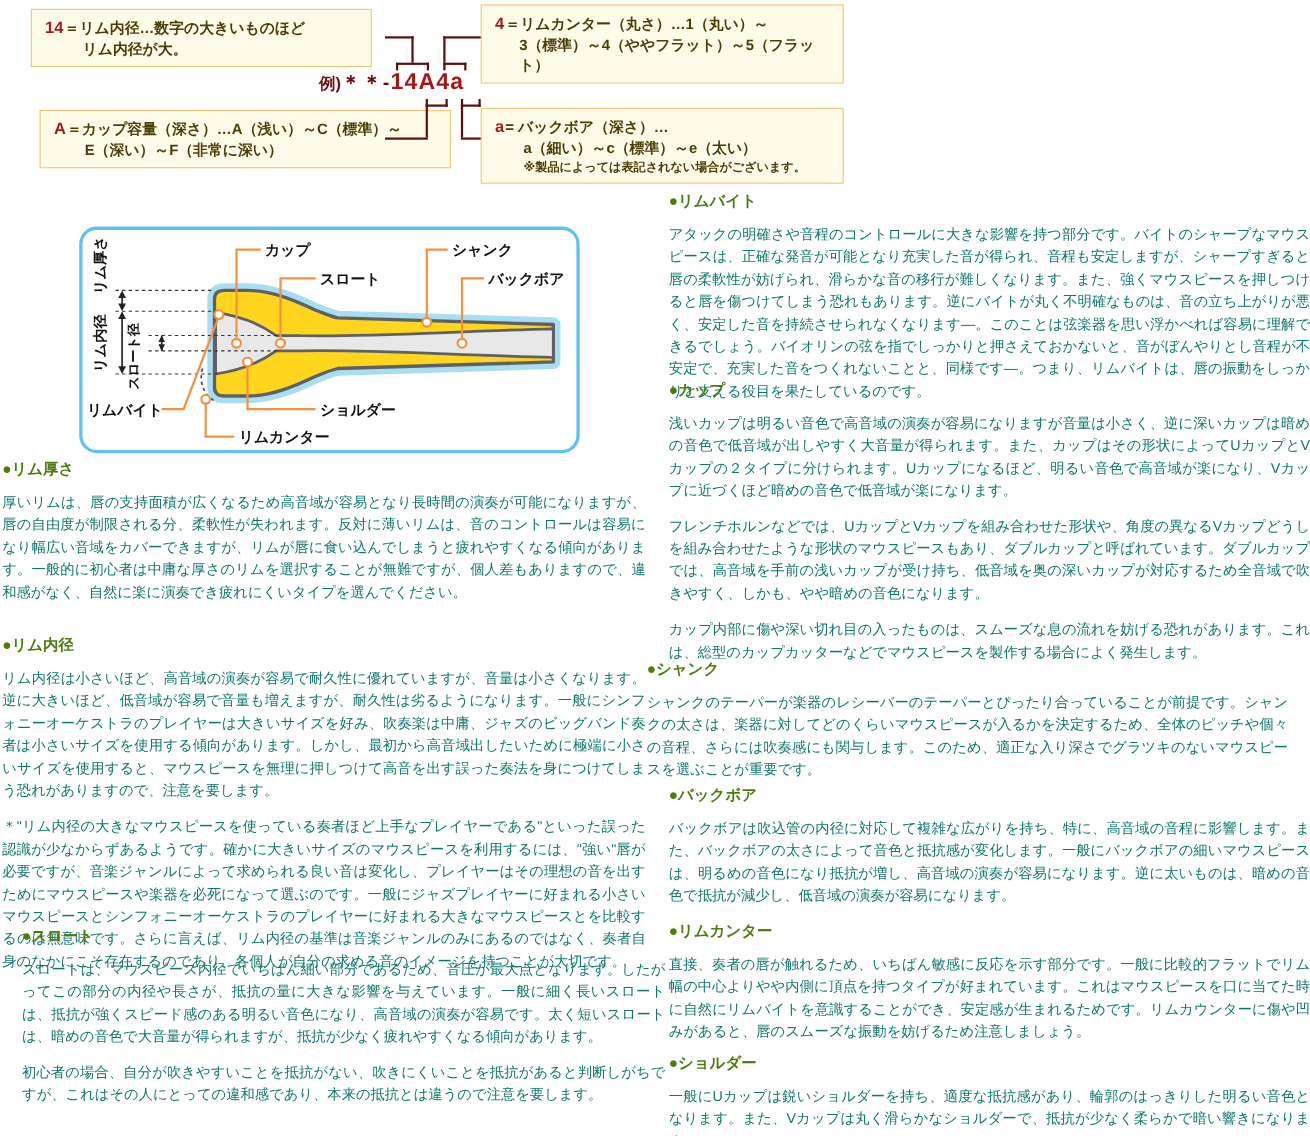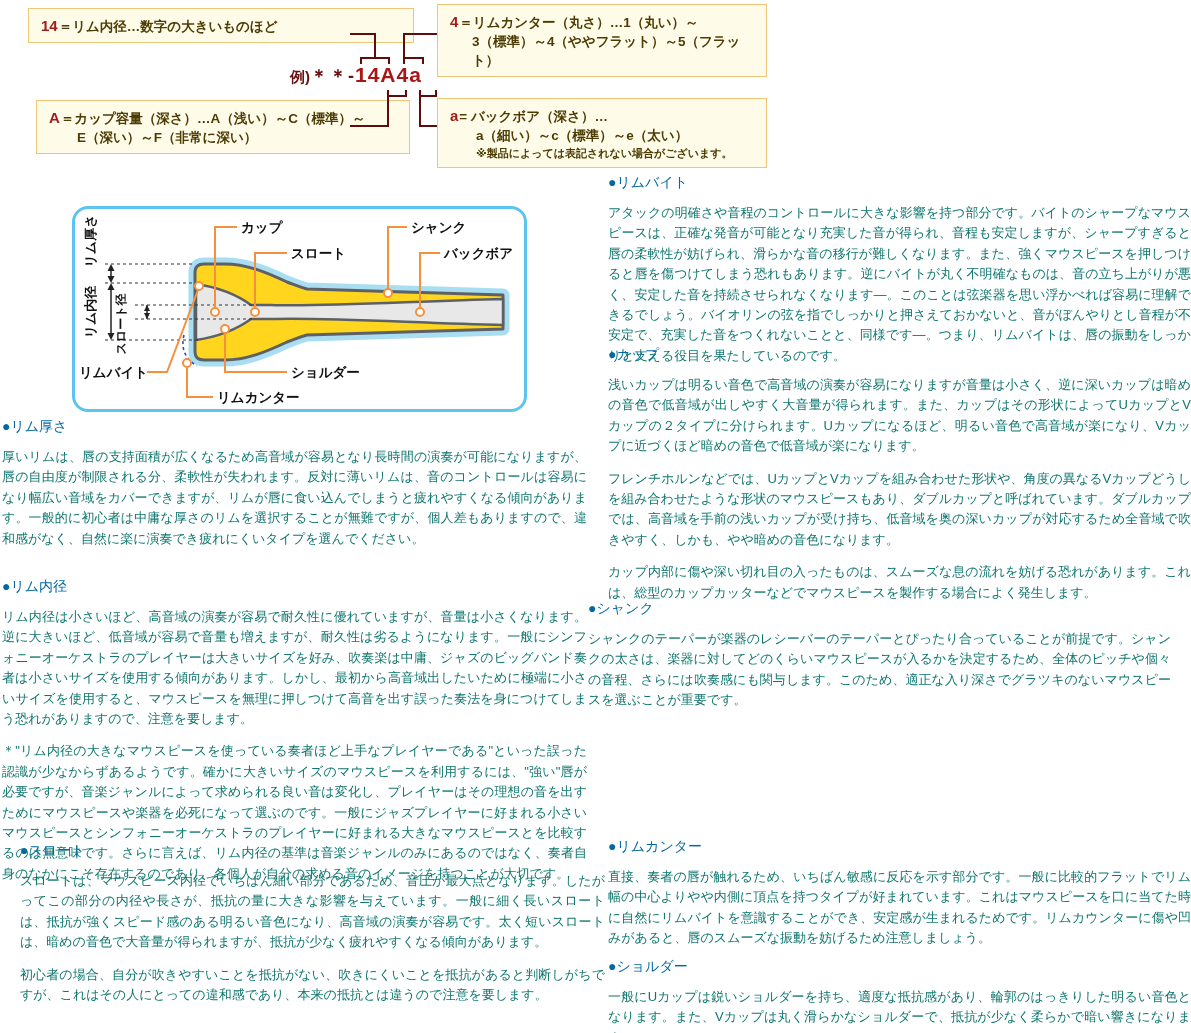--- a/index.html
+++ b/index.html
@@ -25,33 +25,34 @@
   .conn-v{border-left:2px solid #5e0d0d;width:0;}
   .conn-br-dn{height:5px;border:2px solid #5e0d0d;border-bottom:none;} 
   .conn-br-up{height:5px;border:2px solid #5e0d0d;border-top:none;}    
 
   
   .diagram-frame{position:absolute;left:72px;top:206px;width:455px;height:206px;
                  box-sizing:border-box;border:3px solid #5cc4ee;border-radius:16px;background:#fff;}
 
   
   .txt{position:absolute;width:585px;}
-  .txt h3{font-size:14px;font-weight:normal;color:#0369a1;margin:0 0 13px 0;line-height:16px;}
+  .txt h3{font-size:14px;font-weight:bold;color:#4d7c0f;margin:0 0 13px 0;line-height:16px;}
   .txt p{font-size:13px;color:#0f766e;margin:0 0 12px 0;line-height:1.57;
          text-align:justify;}
 </style>
 </head>
 <body>
 
 <div id="page">
 
   <div>
 
-    <div class="legend-box" style="left:28px;top:8px;width:386px;">
+    <div class="legend-box" style="left:28px;top:8px;width:310px;">
       <div><span class="lb-key">14</span><span>＝リム内径…数字の大きいものほど</span></div>
+      <div class="lb-l2-34">リム内径が大。</div>
     </div>
 
     <div class="legend-box" style="left:437px;top:4px;width:330px;">
       <div><span class="lb-key">4</span><span>＝リムカンター（丸さ）…1（丸い）～</span></div>
       <div class="lb-l2-22">3（標準）～4（ややフラット）～5（フラット）</div>
     </div>
 
     <div class="legend-box" style="left:36px;top:100px;width:374px;">
       <div><span class="lb-key">A</span><span>＝カップ容量（深さ）…A（浅い）～C（標準）～</span></div>
       <div class="lb-l2-28">E（深い）～F（非常に深い）</div>
@@ -185,20 +186,24 @@
     <p>浅いカップは明るい音色で高音域の演奏が容易になりますが音量は小さく、逆に深いカップは暗めの音色で低音域が出しやすく大音量が得られます。また、カップはその形状によってUカップとVカップの２タイプに分けられます。Uカップになるほど、明るい音色で高音域が楽になり、Vカップに近づくほど暗めの音色で低音域が楽になります。</p>
     <p>フレンチホルンなどでは、UカップとVカップを組み合わせた形状や、角度の異なるVカップどうしを組み合わせたような形状のマウスピースもあり、ダブルカップと呼ばれています。ダブルカップでは、高音域を手前の浅いカップが受け持ち、低音域を奥の深いカップが対応するため全音域で吹きやすく、しかも、やや暗めの音色になります。</p>
     <p>カップ内部に傷や深い切れ目の入ったものは、スムーズな息の流れを妨げる恐れがあります。これは、総型のカップカッターなどでマウスピースを製作する場合によく発生します。</p>
   </section>
 
   <section class="txt" style="left:588px;top:600px;width:583px;">
     <h3>●シャンク</h3>
     <p>シャンクのテーパーが楽器のレシーバーのテーパーとぴったり合っていることが前提です。シャンクの太さは、楽器に対してどのくらいマウスピースが入るかを決定するため、全体のピッチや個々の音程、さらには吹奏感にも関与します。このため、適正な入り深さでグラツキのないマウスピースを選ぶことが重要です。</p>
   </section>
 
+  <section class="txt" style="left:608px;top:714px;width:583px;">
+    <h3>●バックボア</h3>
+    <p>バックボアは吹込管の内径に対応して複雑な広がりを持ち、特に、高音域の音程に影響します。また、バックボアの太さによって音色と抵抗感が変化します。一般にバックボアの細いマウスピースは、明るめの音色になり抵抗が増し、高音域の演奏が容易になります。逆に太いものは、暗めの音色で抵抗が減少し、低音域の演奏が容易になります。</p>
+  </section>
 
   <section class="txt" style="left:608px;top:838px;width:583px;">
     <h3>●リムカンター</h3>
     <p>直接、奏者の唇が触れるため、いちばん敏感に反応を示す部分です。一般に比較的フラットでリム幅の中心よりやや内側に頂点を持つタイプが好まれています。これはマウスピースを口に当てた時に自然にリムバイトを意識することができ、安定感が生まれるためです。リムカウンターに傷や凹みがあると、唇のスムーズな振動を妨げるため注意しましょう。</p>
   </section>
 
   <section class="txt" style="left:608px;top:958px;width:583px;">
     <h3>●ショルダー</h3>
     <p>一般にUカップは鋭いショルダーを持ち、適度な抵抗感があり、輪郭のはっきりした明るい音色となります。また、Vカップは丸く滑らかなショルダーで、抵抗が少なく柔らかで暗い響きになります。</p>
   </section>

